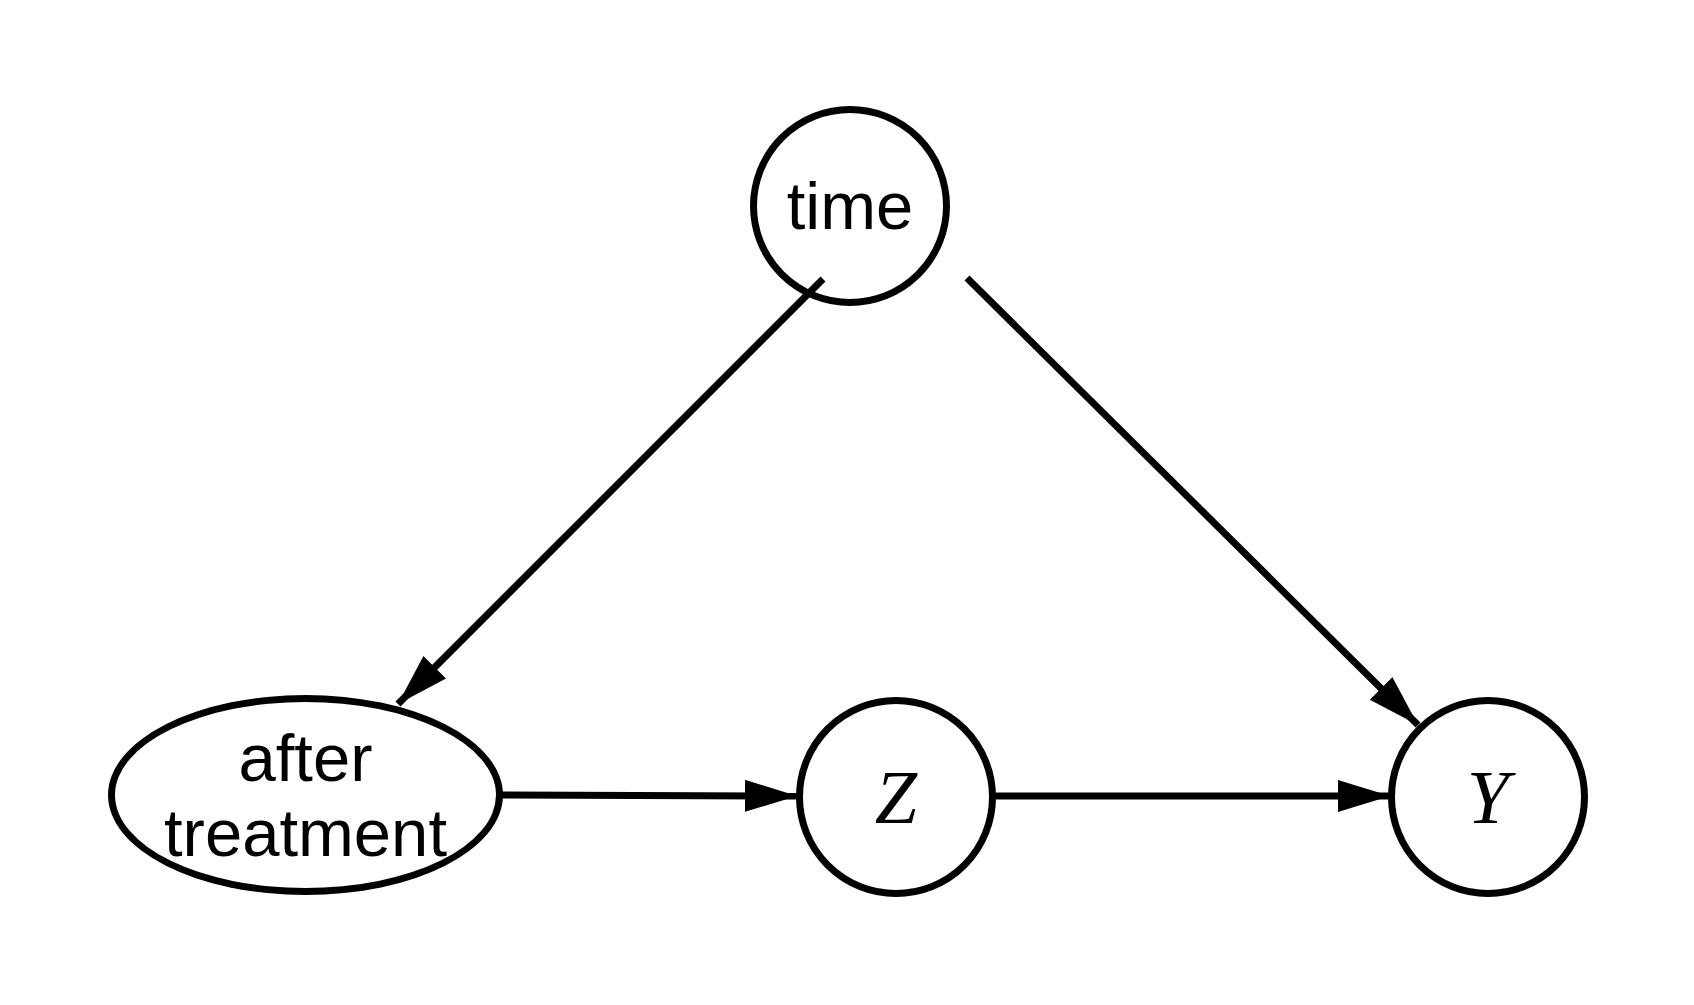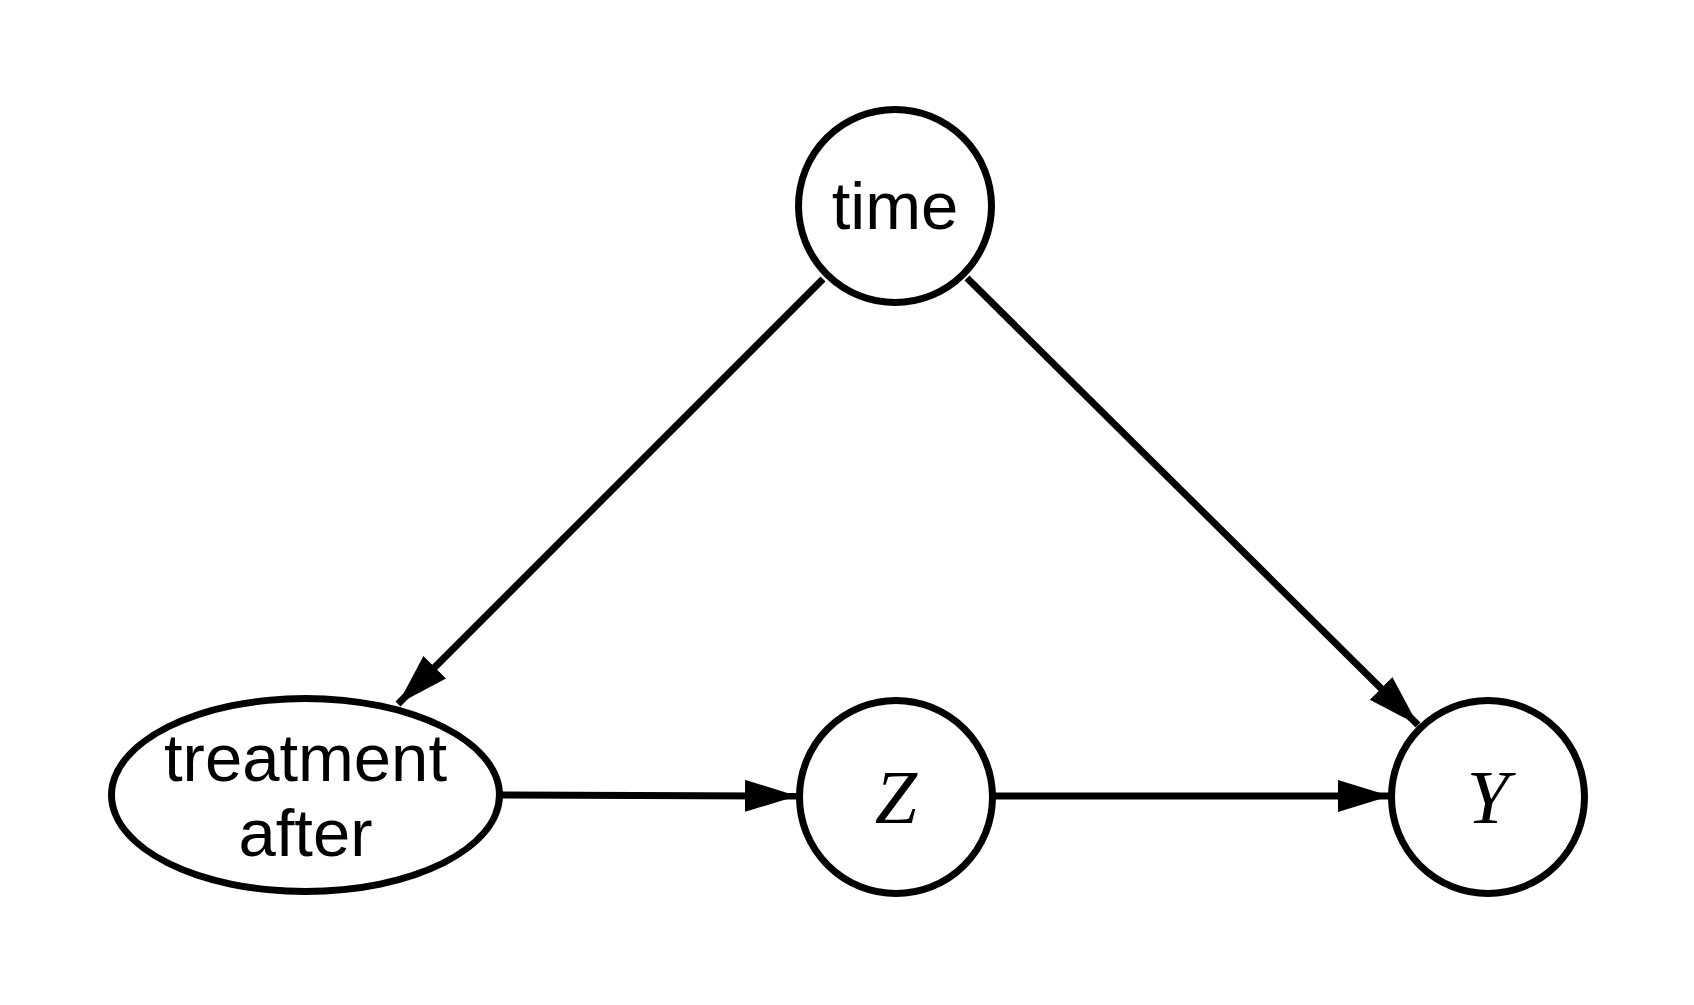--- a/index.html
+++ b/index.html
@@ -31,21 +31,21 @@
     border-radius: 50%;
     background: #ffffff;
     display: flex;
     flex-direction: column;
     align-items: center;
     justify-content: center;
     z-index: 1;
     color: #000000;
   }
   .node-time {
-    left: 795px;
+    left: 750px;
     top: 106px;
     width: 200px;
     height: 200px;
   }
   .node-after-treatment {
     left: 108px;
     top: 695px;
     width: 395px;
     height: 200px;
   }
@@ -93,22 +93,22 @@
     <line x1="967" y1="278" x2="1418" y2="725" stroke="#000000" stroke-width="7" marker-end="url(#arrowhead)"></line>
     <line x1="501" y1="795" x2="797" y2="796" stroke="#000000" stroke-width="7" marker-end="url(#arrowhead)"></line>
     <line x1="995" y1="796" x2="1390" y2="796" stroke="#000000" stroke-width="7" marker-end="url(#arrowhead)"></line>
   </svg>
 
   <div class="node node-time">
     <span class="label-sans">time</span>
   </div>
 
   <div class="node node-after-treatment">
+    <span class="label-sans">after</span>
     <span class="label-sans">treatment</span>
-    <span class="label-sans">after</span>
   </div>
 
   <div class="node node-z">
     <span class="label-math">Z</span>
   </div>
 
   <div class="node node-y">
     <span class="label-math">Y</span>
   </div>
 

